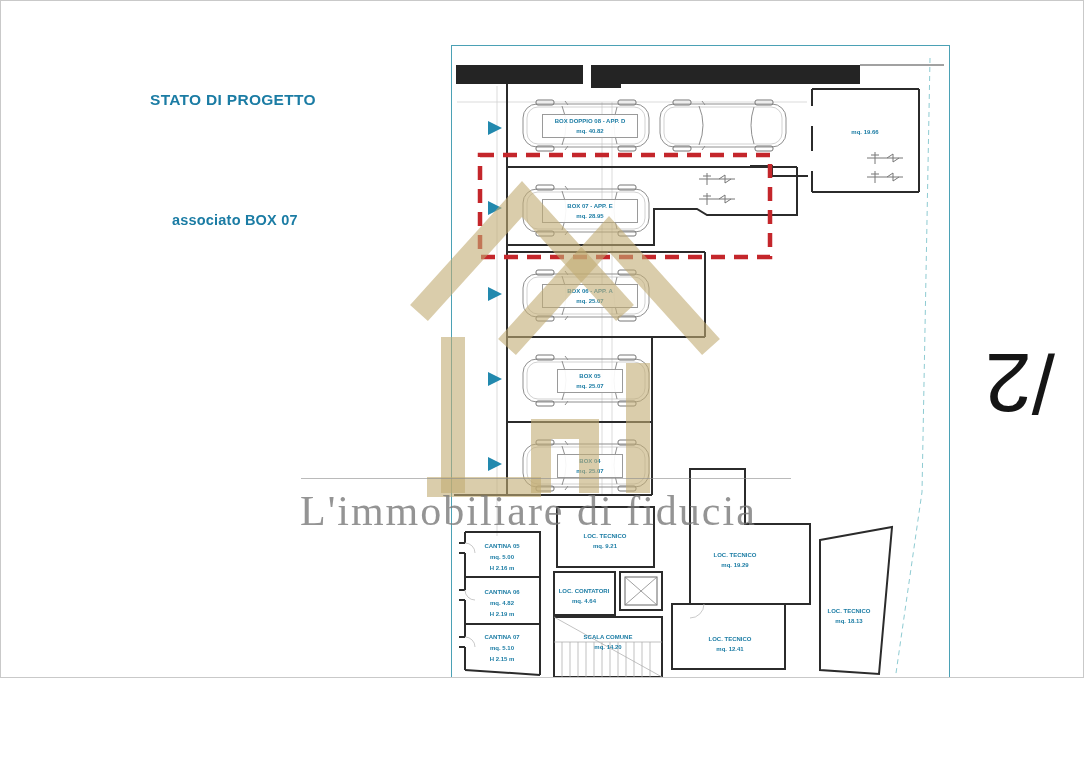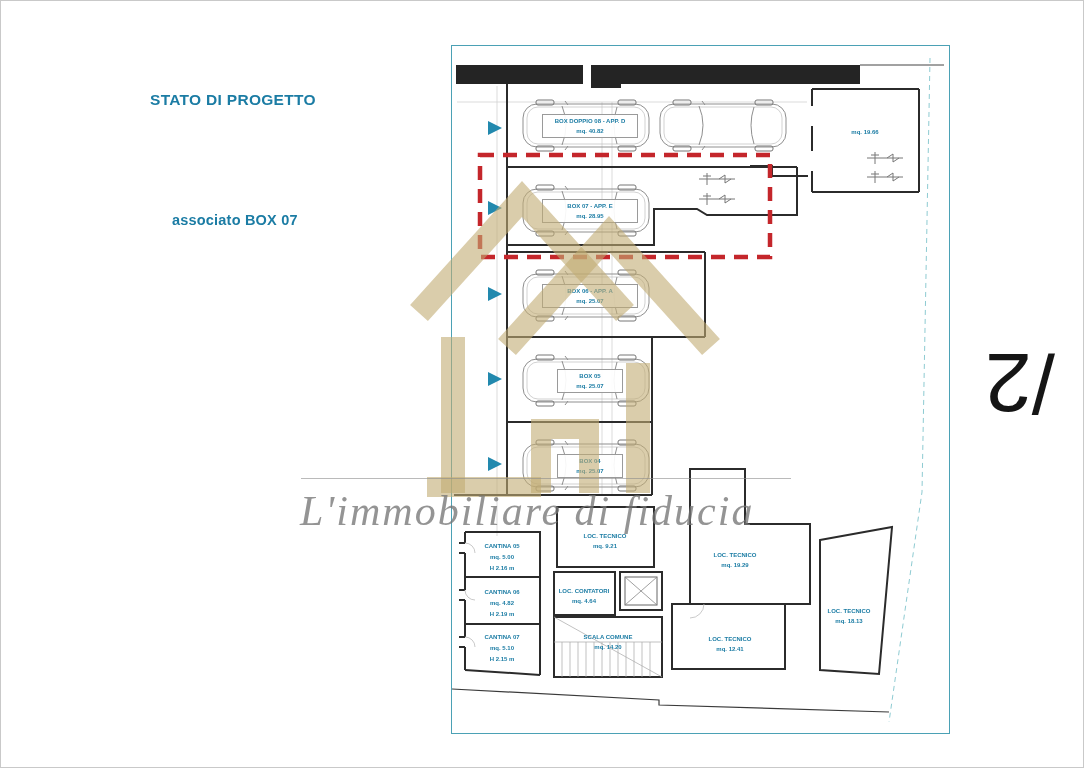--- a/index.html
+++ b/index.html
@@ -1,16 +1,16 @@
 <!DOCTYPE html>
 <html><head>
 <meta charset="utf-8">
 <style>
   html,body{margin:0;padding:0;background:#fff;}
-  #stage{position:relative;width:1084px;height:768px;background:#ffffff;
+  #stage{position:relative;width:1084px;height:678px;background:#ffffff;
          border:1px solid #c9c9c9;box-sizing:border-box;overflow:hidden;
          font-family:"Liberation Sans",sans-serif;}
   .heading{position:absolute;color:#1b7ca4;font-weight:bold;white-space:nowrap;}
   #title{left:149px;top:90px;font-size:15.5px;letter-spacing:.3px;}
   #subtitle{left:171px;top:163px;font-size:14.5px;letter-spacing:.2px;margin-top:48px;}
 
   #plan{position:absolute;left:450px;top:44px;width:497px;height:687px;
         border:1.5px solid #4ba1b5;box-sizing:content-box;z-index:2;}
   #plan svg{position:absolute;left:0;top:0;}
 
@@ -22,21 +22,21 @@
   .arrow{position:absolute;width:0;height:0;border-top:7px solid transparent;
          border-bottom:7px solid transparent;border-left:14px solid #2289ae;z-index:3;}
 
   #watermark{position:absolute;left:0;top:0;width:1084px;height:768px;z-index:5;pointer-events:none;}
   #wm-brand{position:absolute;left:288px;top:384px;width:520px;
             font-family:"Liberation Serif",serif;font-size:88px;line-height:1;
             color:rgba(122,122,122,.82);letter-spacing:4px;white-space:nowrap;}
   #wm-rule{position:absolute;left:300px;top:477px;width:490px;height:1px;
            background:rgba(140,140,140,.6);}
   #wm-tagline{position:absolute;left:299px;top:486px;width:480px;
-              font-family:"Liberation Serif",serif;font-style:italic;font-size:42px;
+              font-family:"Liberation Serif",serif;font-size:42px;
               color:rgba(118,118,118,.78);letter-spacing:2px;white-space:nowrap;}
   #page-marker{position:absolute;left:973px;top:330px;width:92px;height:104px;
                font-size:84px;color:#151515;transform:rotate(180deg);
                font-family:"Liberation Sans",sans-serif;text-align:center;line-height:104px;}
 </style>
 </head>
 <body>
 
 <div id="stage">
 

